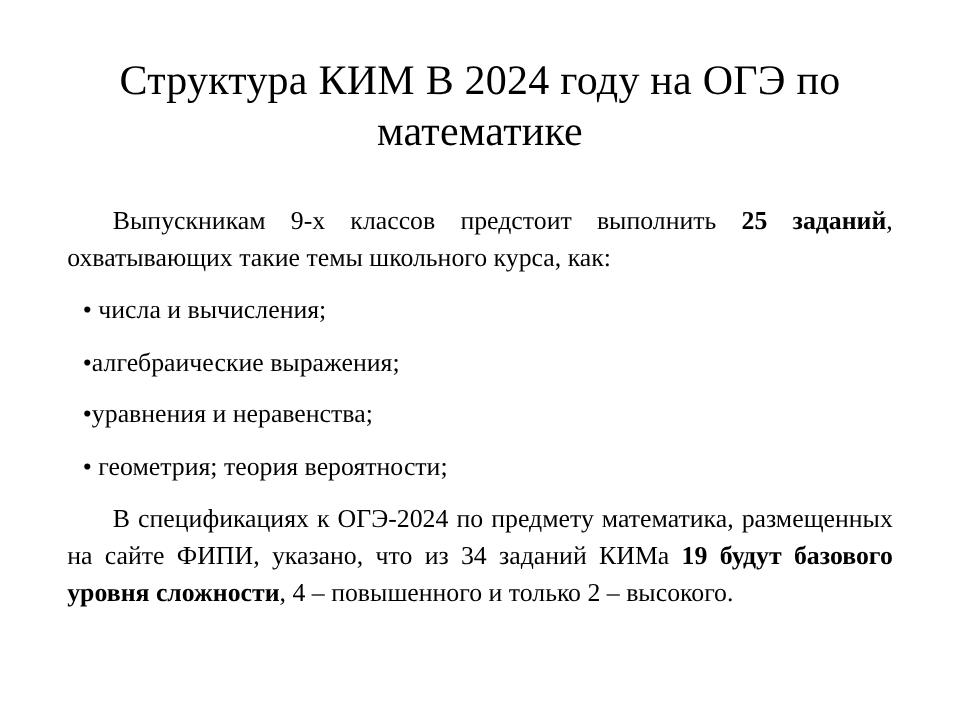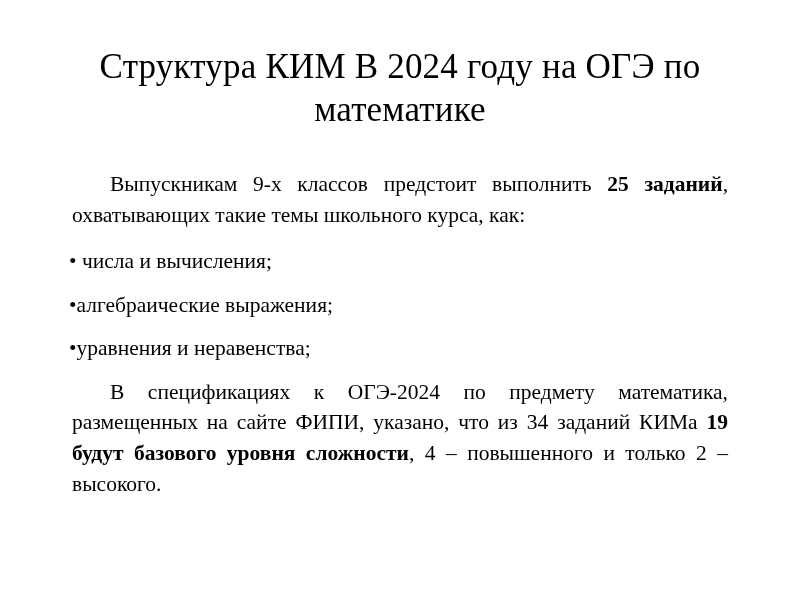--- a/index.html
+++ b/index.html
@@ -33,21 +33,21 @@
   }
   .body-block {
     margin-top: 38px;
     font-size: 21.5px;
     line-height: 1.42;
   }
   .para-justify {
     text-align: justify;
     text-justify: inter-word;
     text-indent: 38px;
-    margin: 16px;
+    margin: 0;
   }
   .bullet-line {
     text-align: left;
     margin: 13px;
     text-indent: 0;
   }
   .bullet-line .bullet {
     display: inline;
   }
   b {
@@ -67,18 +67,19 @@
   <div class="body-block">
 
     <p class="para-justify"><span>Выпускникам 9-х классов предстоит выполнить </span><b>25 заданий</b><span>, охватывающих такие темы школьного курса, как:</span></p>
 
     <p class="bullet-line"><span class="bullet">•</span><span> </span><span>числа и вычисления;</span></p>
 
     <p class="bullet-line"><span class="bullet">•</span><span></span><span>алгебраические выражения;</span></p>
 
     <p class="bullet-line"><span class="bullet">•</span><span></span><span>уравнения и неравенства;</span></p>
 
+    <p class="bullet-line"><span class="bullet">•</span><span> </span><span>геометрия; теория вероятности;</span></p>
 
 
     <p class="para-justify tail"><span>В спецификациях к ОГЭ-2024 по предмету математика, размещенных на сайте ФИПИ, указано, что из 34 заданий КИМа </span><b>19 будут базового уровня сложности</b><span>, 4 – повышенного и только 2 – высокого.</span></p>
 
   </div>
 </div>
 
 </body></html>

